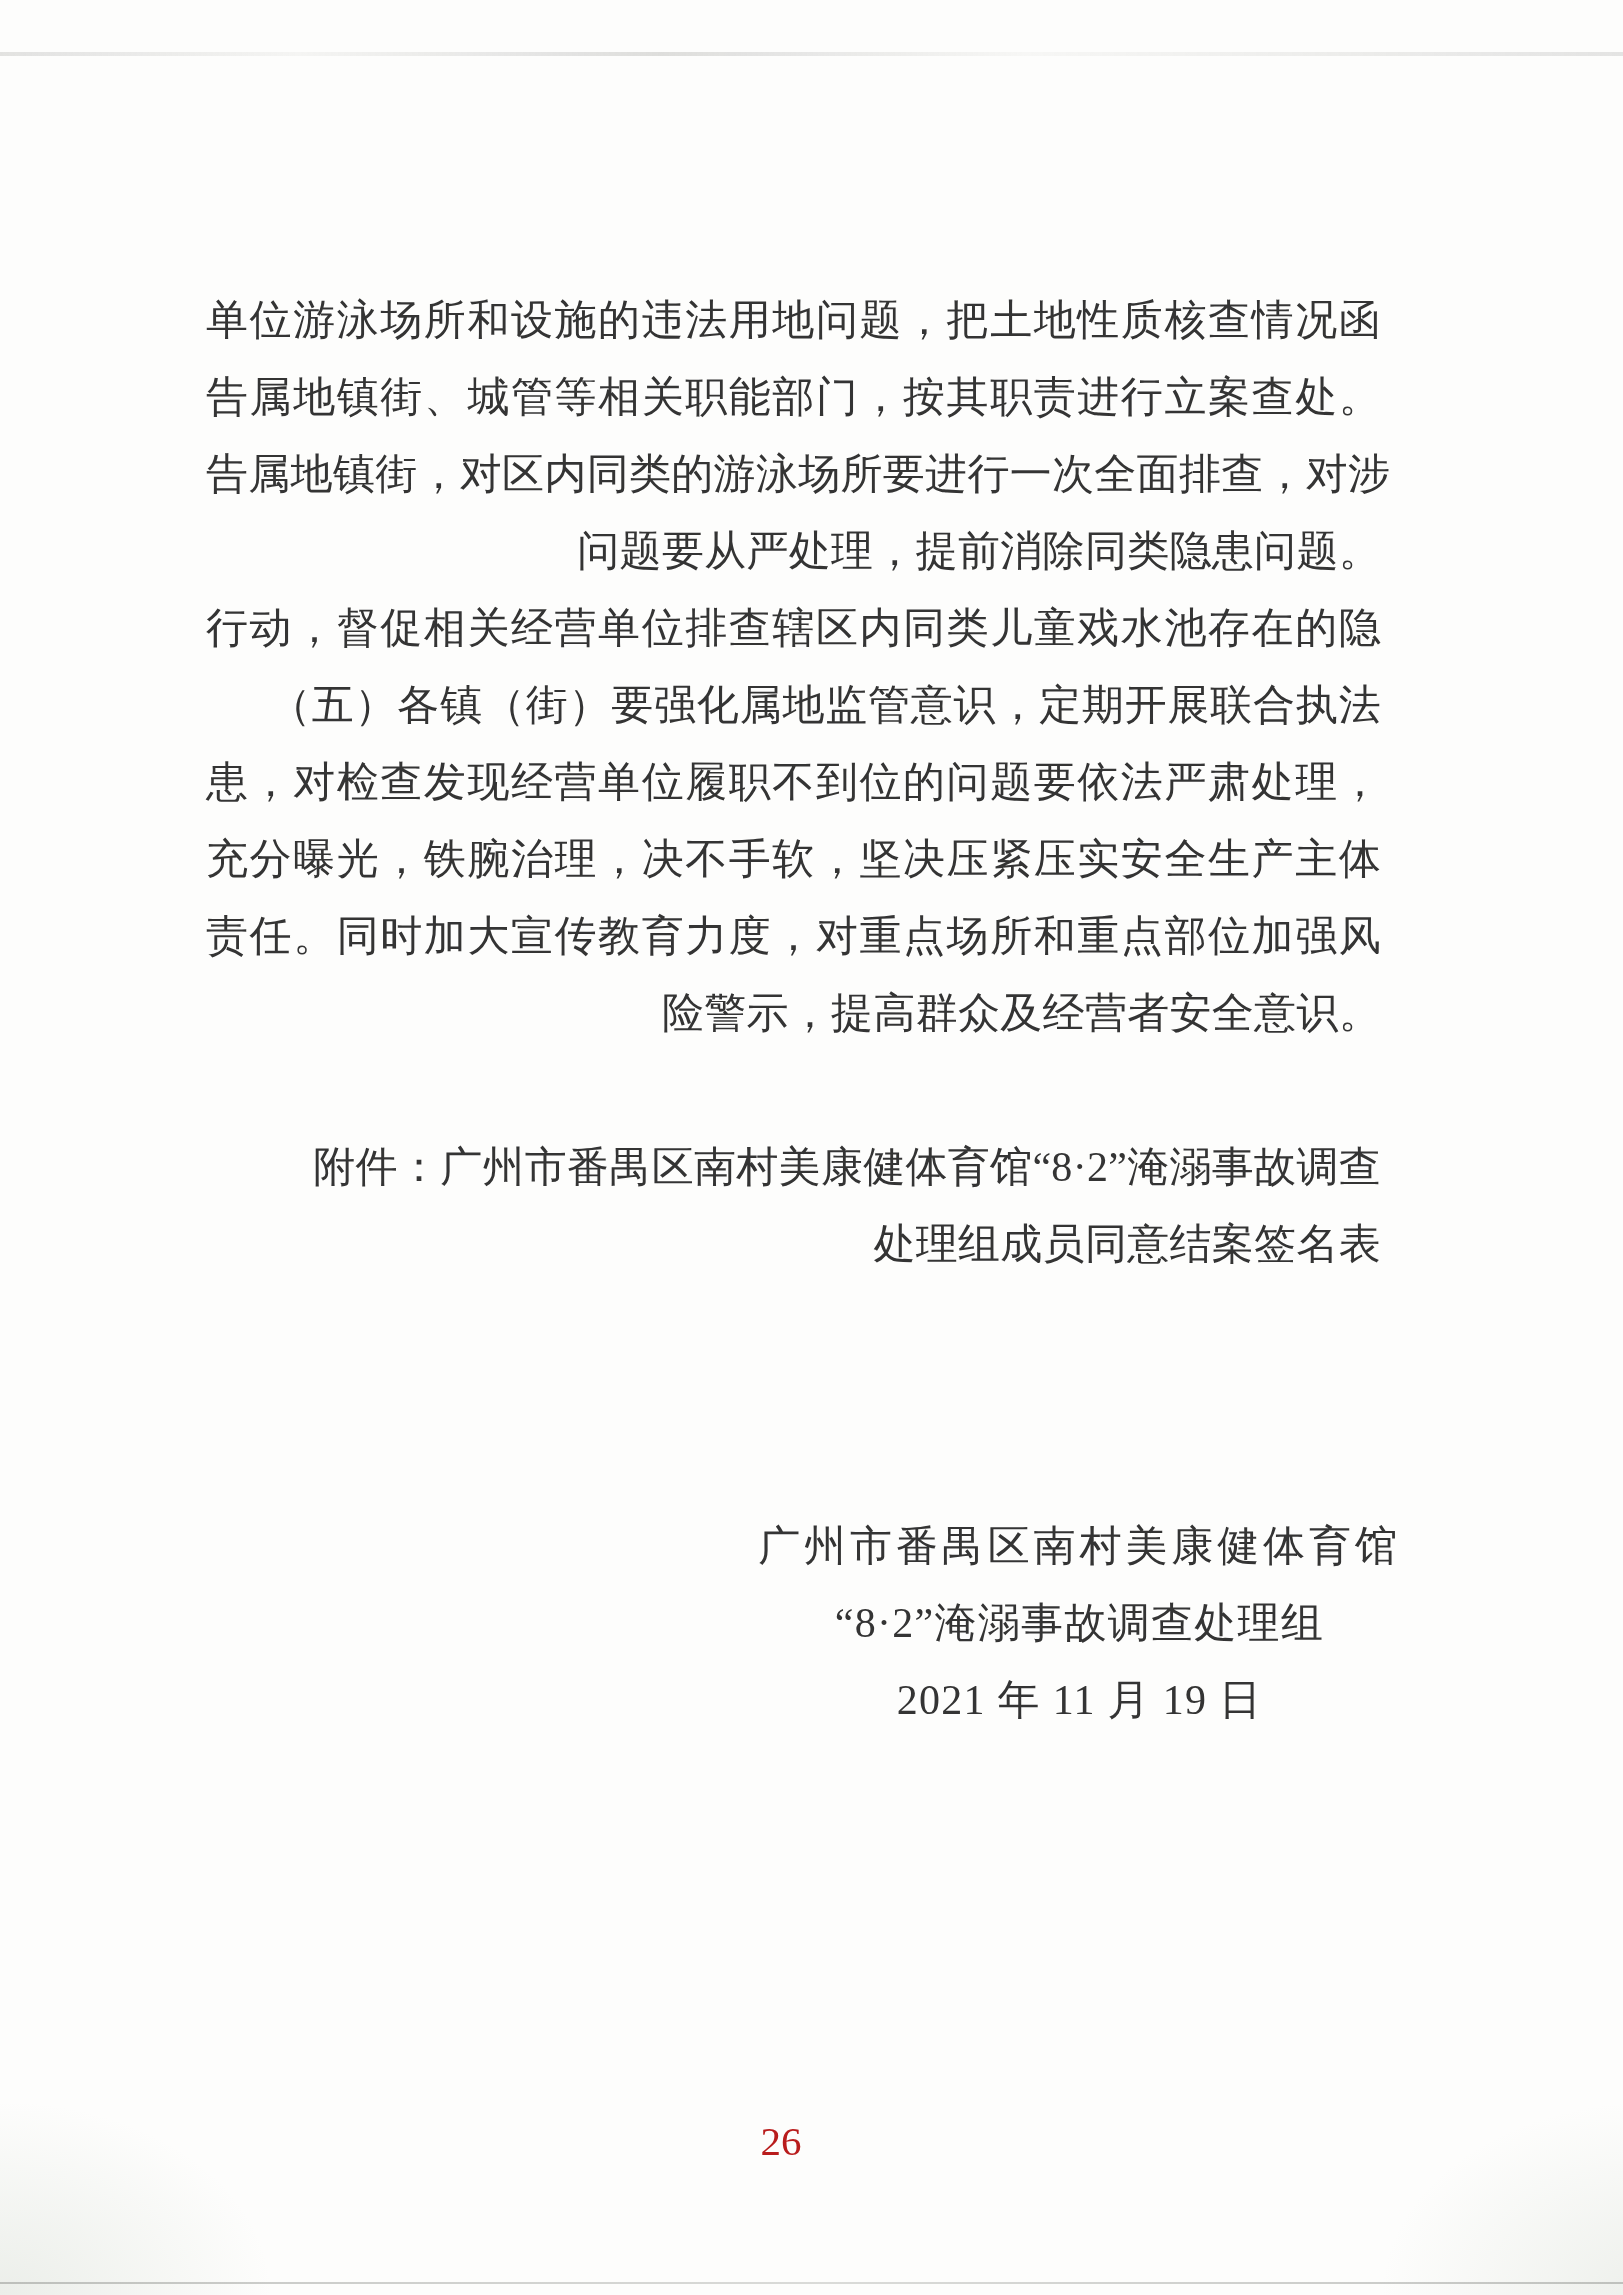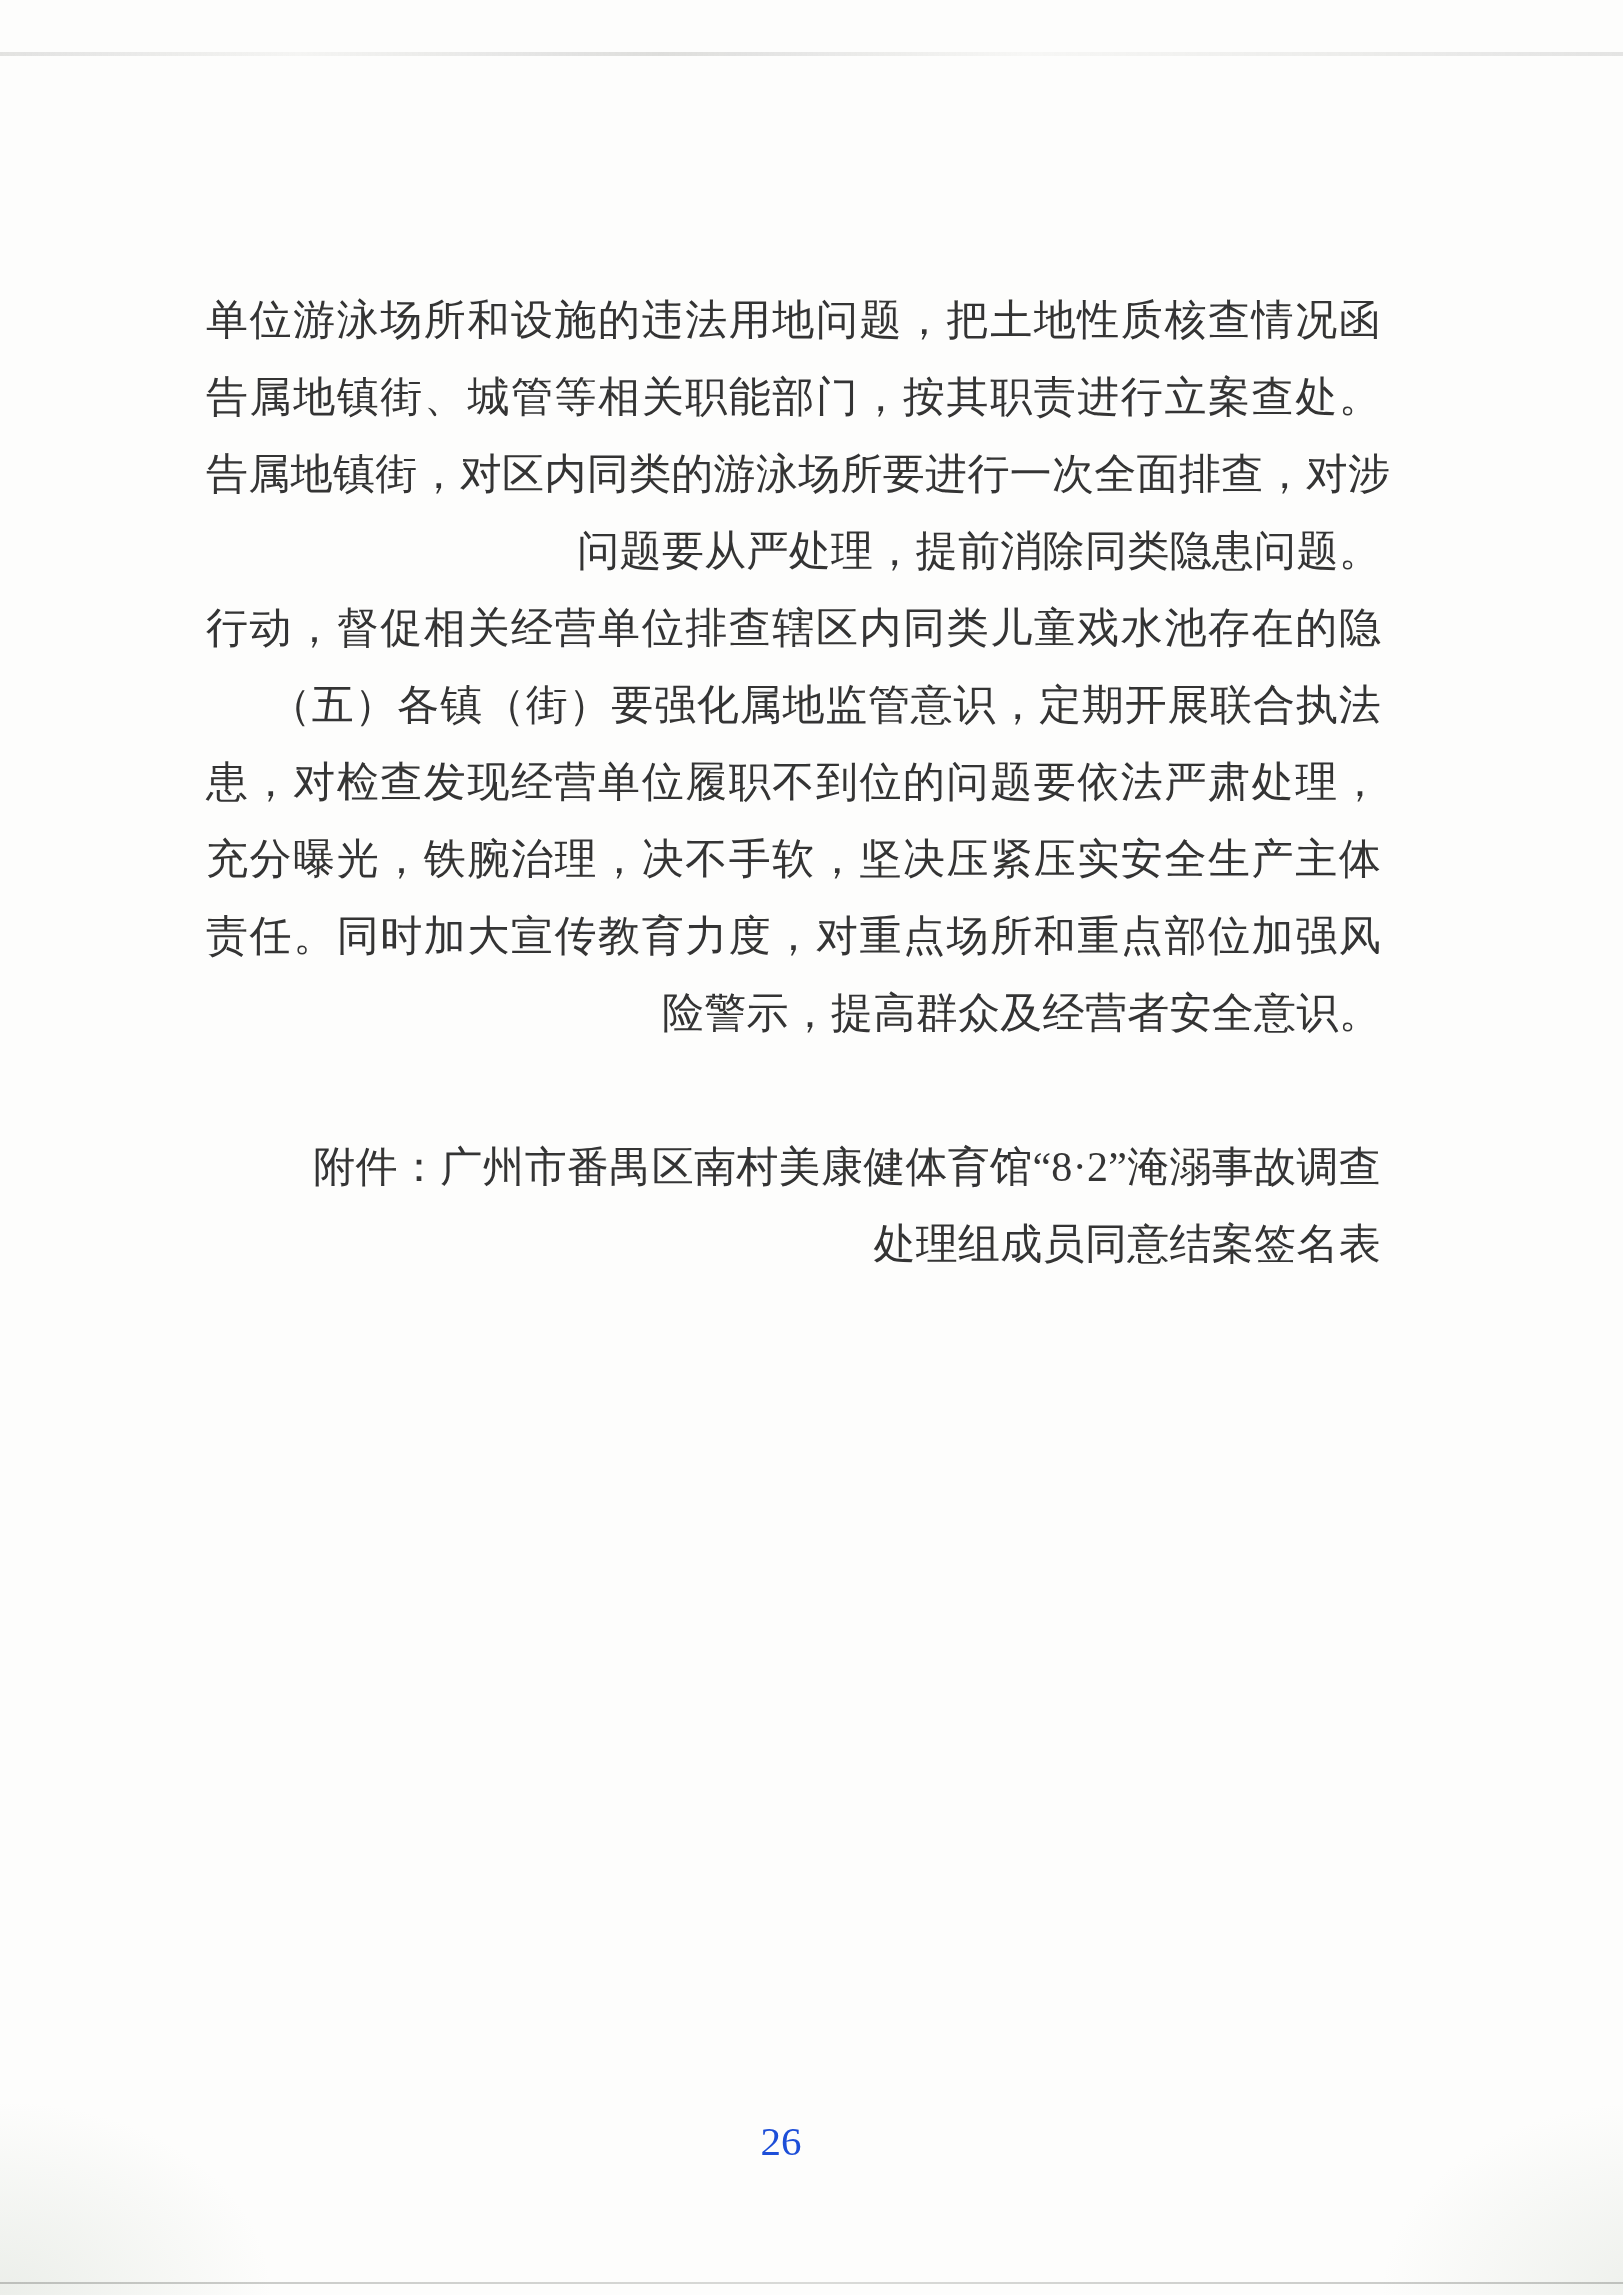--- a/index.html
+++ b/index.html
@@ -94,21 +94,21 @@
   .sig-date { letter-spacing: 1.3px; }
 
   .page-number {
     position: absolute;
     left: 745px;
     top: 2121px;
     width: 72px;
     text-align: center;
     font-size: 41px;
     line-height: 41px;
-    color: #1d4ed8;
+    color: #b91c1c;
   }
 </style>
 </head>
 <body>
 
 <div class="page">
 
   <div class="scan-streak-top"></div>
 
   <div class="content">
@@ -125,20 +125,25 @@
     <div class="line j">责任。同时加大宣传教育力度，对重点场所和重点部位加强风</div>
     <div class="line l">险警示，提高群众及经营者安全意识。</div>
 
     <div class="blank"></div>
 
     <div class="line l att-line1"><span>附件：</span><span>广州市番禺区南村美康健体育馆“8·2”淹溺事故调查</span></div>
     <div class="line l att-line2">处理组成员同意结案签名表</div>
 
   </div>
 
+  <div class="signature">
+    <div class="line sig-org1">广州市番禺区南村美康健体育馆</div>
+    <div class="line sig-org2">“8·2”淹溺事故调查处理组</div>
+    <div class="line sig-date">2021 年 11 月 19 日</div>
+  </div>
 
   <div class="page-number">26</div>
 
   <div class="corner-tint-left"></div>
   <div class="corner-tint-right"></div>
   <div class="scan-line-bottom"></div>
 
 </div>
 
 

